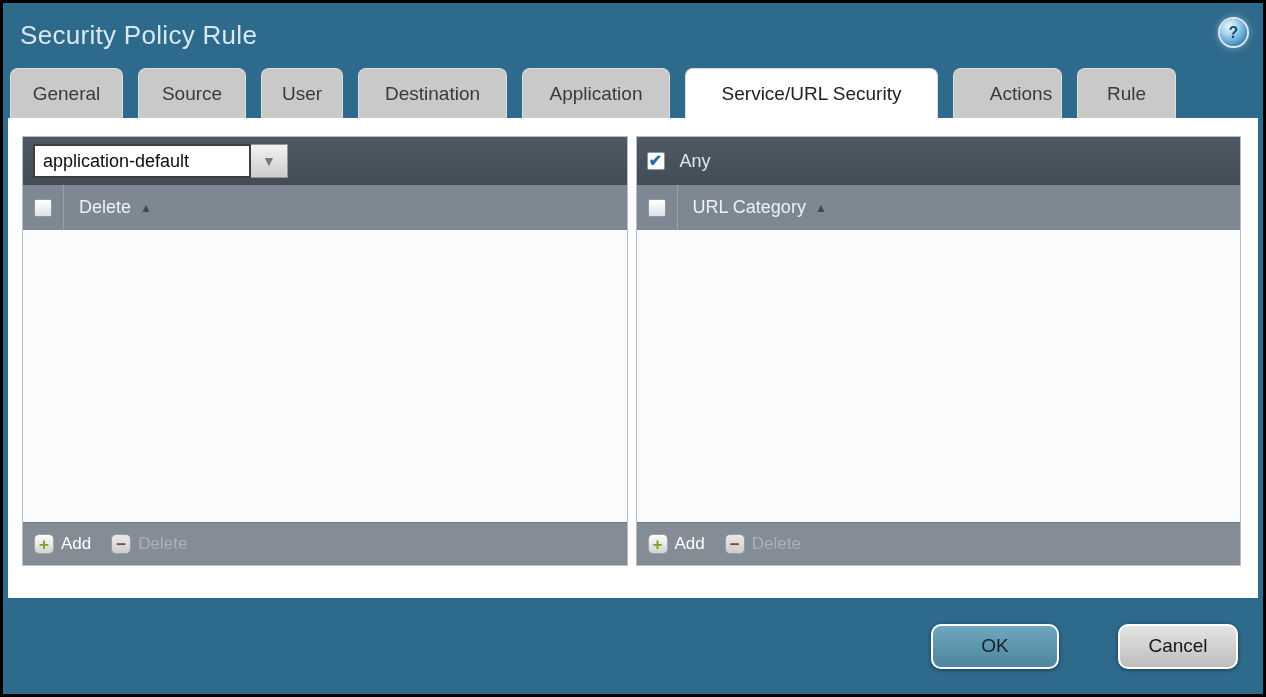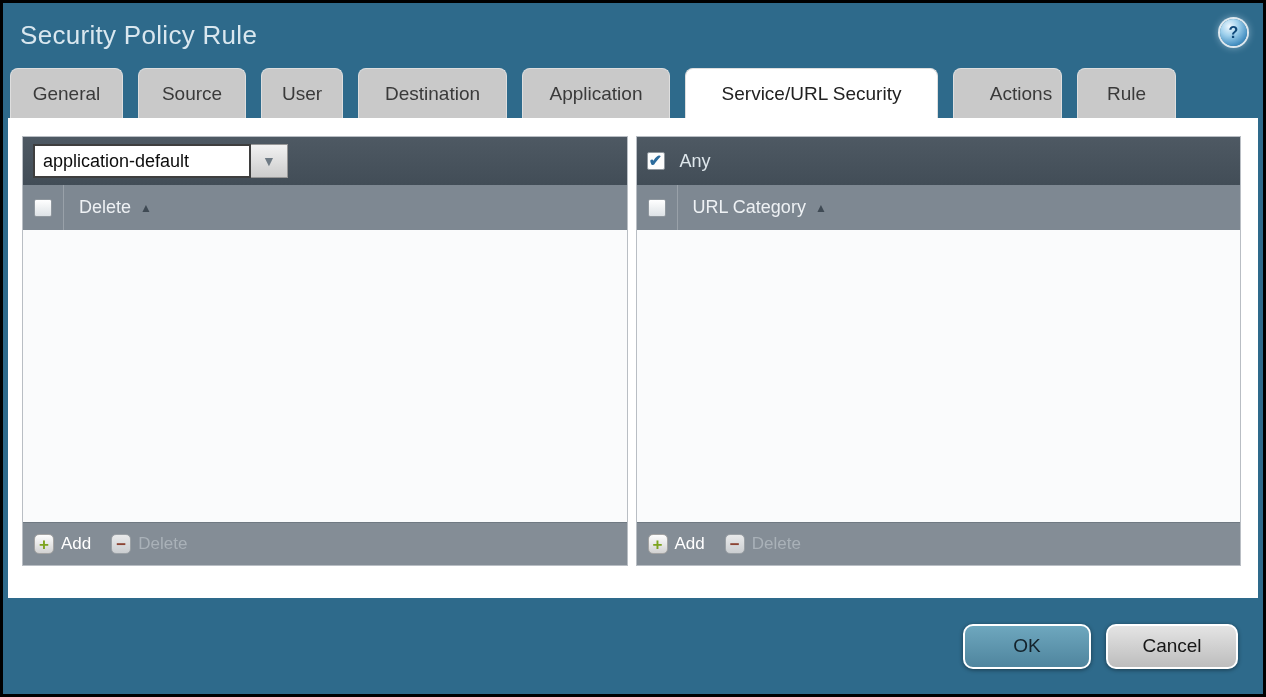--- a/index.html
+++ b/index.html
@@ -141,21 +141,21 @@
     gap:15px; padding-right:25px;
   }
   .btn {
     height:45px; border-radius:10px;
     border:2px solid #ffffff;
     display:flex; align-items:center; justify-content:center;
     font-size:19px; cursor:pointer;
     box-shadow:0 1px 4px rgba(0,0,0,.45);
   }
   .btn-ok { width:128px; background:linear-gradient(#6ea7be, #4f859e); color:#13222b; }
-  .btn-cancel { width:132px; background:linear-gradient(#e4e4e4, #bdbdbd); color:#161616; }
+  .btn-cancel { width:120px; background:linear-gradient(#e4e4e4, #bdbdbd); color:#161616;margin-left:44px; }
 </style>
 </head>
 <body>
 
 <div class="window">
 
   <div class="titlebar">
     <div class="title">Security Policy Rule</div>
     <div class="help-icon">?</div>
   </div>

